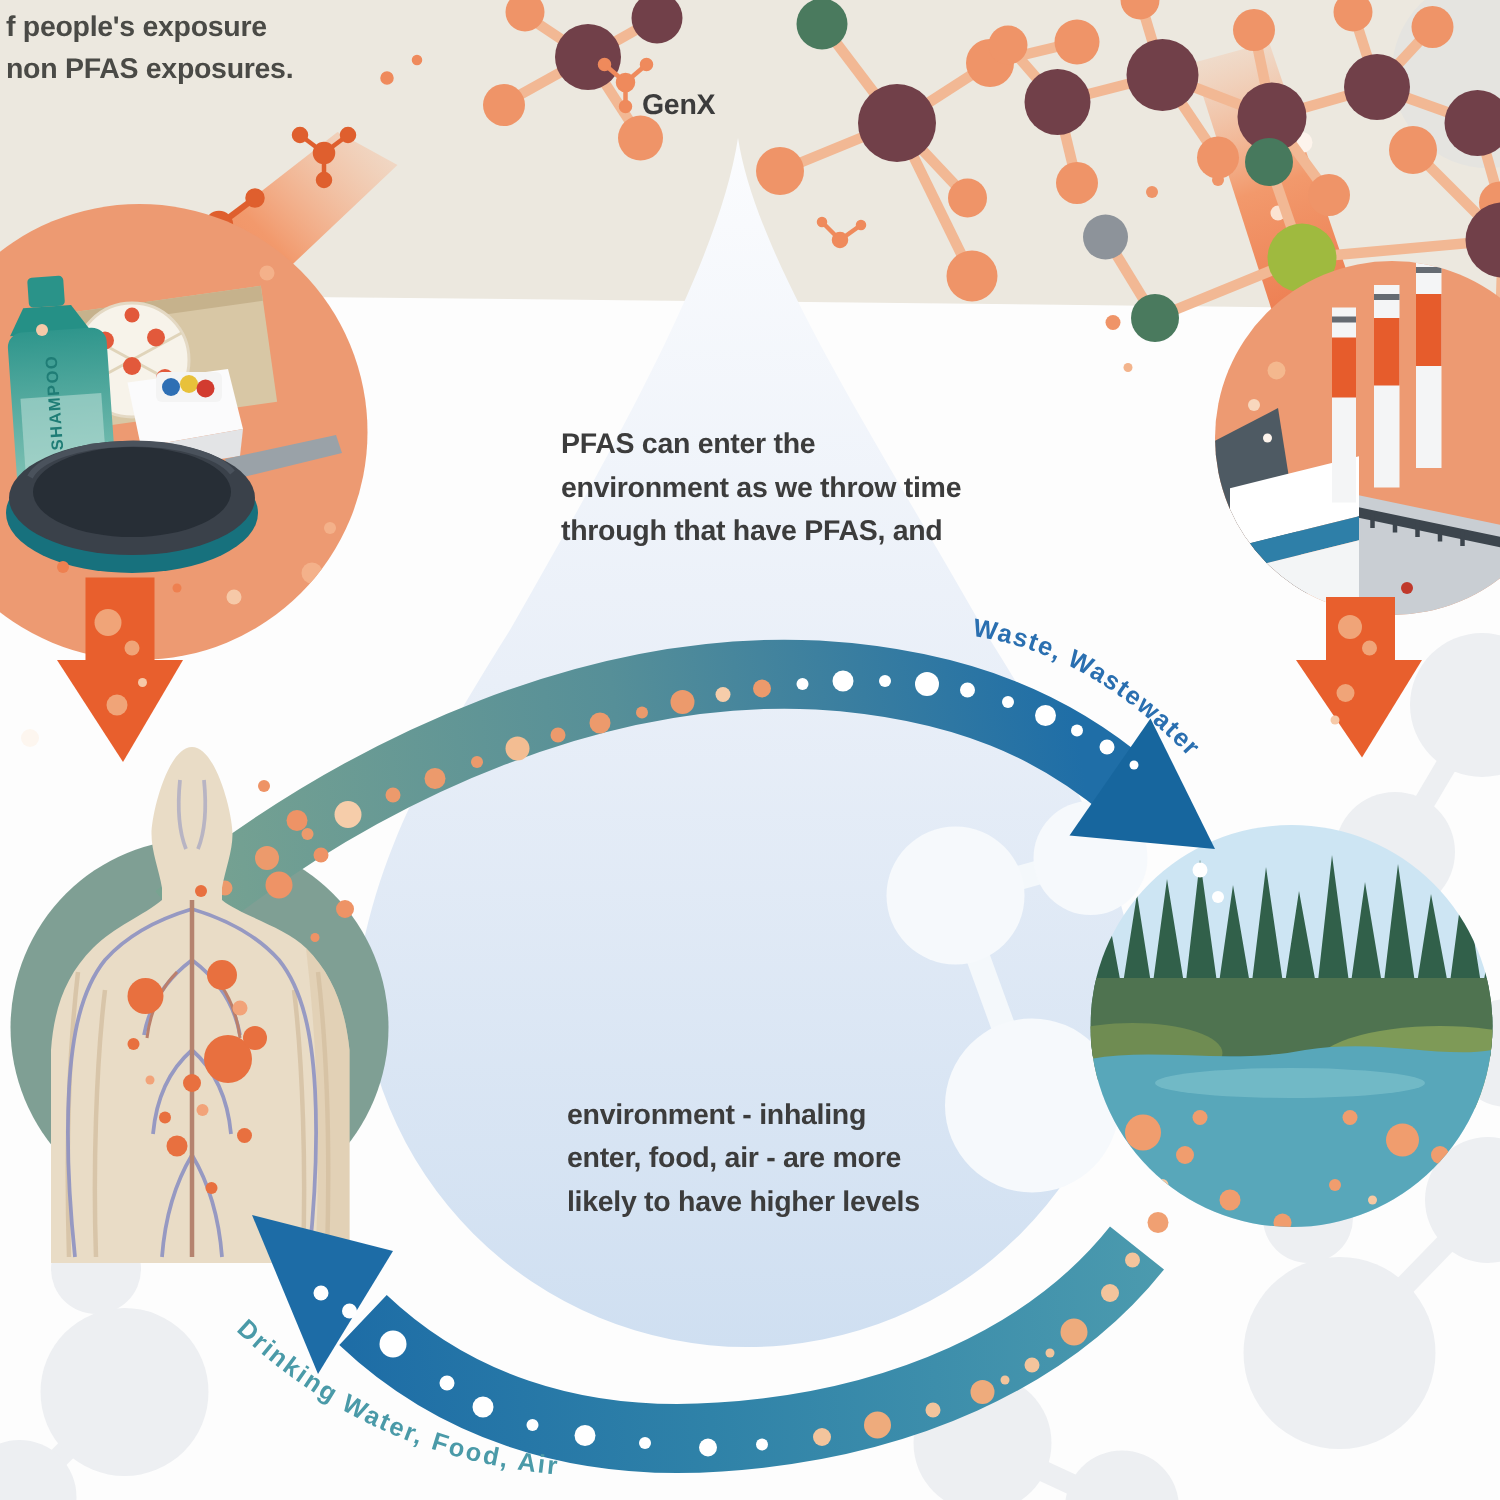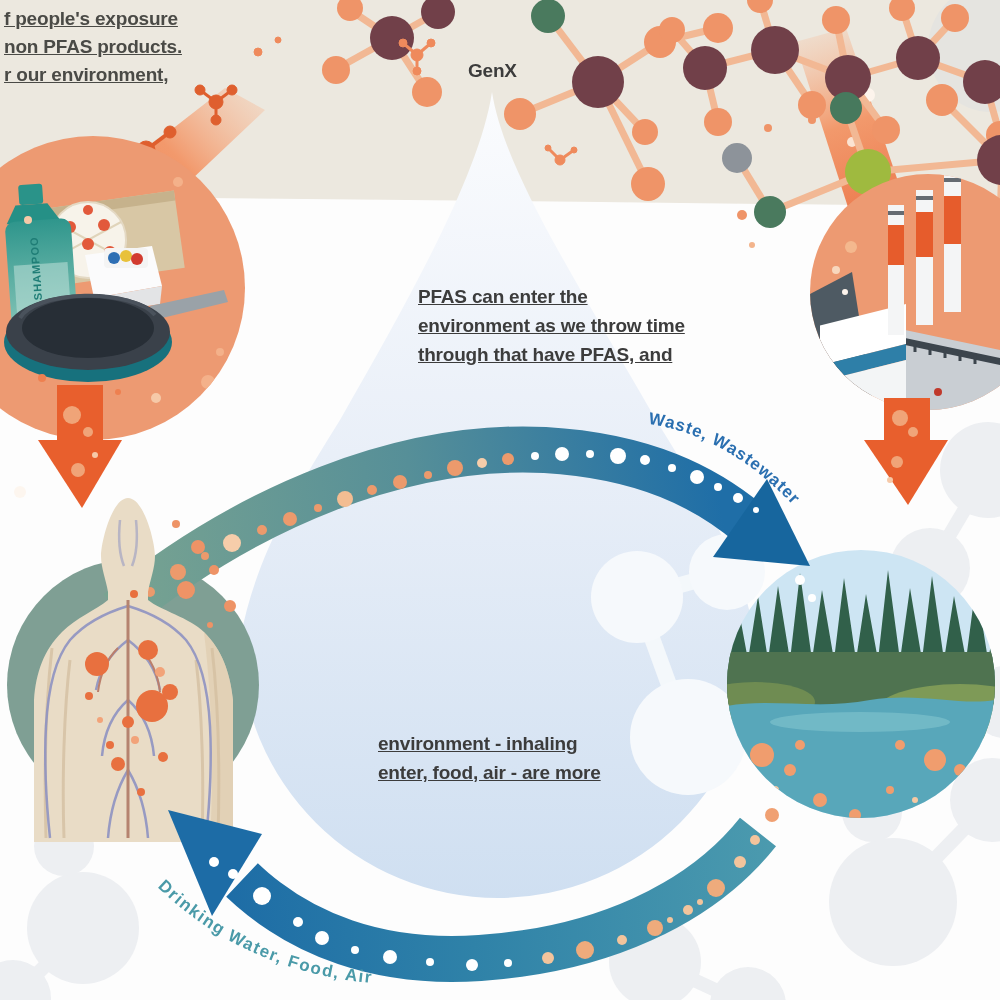--- a/index.html
+++ b/index.html
@@ -1,25 +1,25 @@
 <!DOCTYPE html>
 <html><head>
 <meta charset="utf-8">
 <style>
   html,body{margin:0;padding:0;background:#fff;}
   .stage{position:relative;width:1000px;height:1000px;overflow:hidden;background:#fdfdfd;
          font-family:"Liberation Sans",sans-serif;}
   .stage svg{position:absolute;left:0;top:0;}
   .txtblock{position:absolute;font-weight:700;letter-spacing:-0.2px;}
   .intro{left:4px;top:5px;font-size:19px;line-height:28px;color:#4a4a46;}
-  .genx{left:428px;top:60px;font-size:19px;color:#3c3c3c;margin-left:40px;}
+  .genx{left:428px;top:60px;font-size:19px;color:#3c3c3c;}
   .para{font-size:19px;line-height:29px;color:#3c3c3c;}
-  .enter{left:374px;top:282px;margin-left:44px;}
+  .enter{left:374px;top:282px;}
   .resources{left:378px;top:729px;}
-  .line{white-space:nowrap;text-decoration:underline;}
+  .line{white-space:nowrap;}
 </style>
 </head>
 <body>
 
 <div class="stage">
 
 <svg width="1000" height="1000" viewBox="0 0 1000 1000">
   <defs>
     <linearGradient id="gradDrop" x1="0" y1="90" x2="0" y2="900" gradientUnits="userSpaceOnUse">
       <stop offset="0" stop-color="#fbfcfe"></stop>
@@ -490,30 +490,30 @@
     <circle cx="900" cy="418" r="8" fill="#f0a478"></circle>
         <circle cx="913" cy="432" r="5" fill="#f0a478"></circle>
     <circle cx="897" cy="462" r="6" fill="#f0a478"></circle>
         <circle cx="890" cy="480" r="3" fill="#f6c9a8"></circle>
     <circle cx="938" cy="392" r="4" fill="#c0392b"></circle>
   </g>
 </svg>
 
 <div class="txtblock intro">
   <div class="line">f people's exposure</div>
-  <div class="line">non PFAS products.</div>
-  <div class="line">r our environment,</div>
+  <div class="line">non PFAS exposures.</div>
 </div>
 
 <div class="txtblock genx">GenX</div>
 
 <div class="txtblock para enter">
   <div class="line">PFAS can enter the</div>
   <div class="line">environment as we throw time</div>
   <div class="line">through that have PFAS, and</div>
 </div>
 
 <div class="txtblock para resources">
   <div class="line">environment - inhaling</div>
   <div class="line">enter, food, air - are more</div>
+  <div class="line">likely to have higher levels</div>
 </div>
 
 </div>
 
 </body></html>

